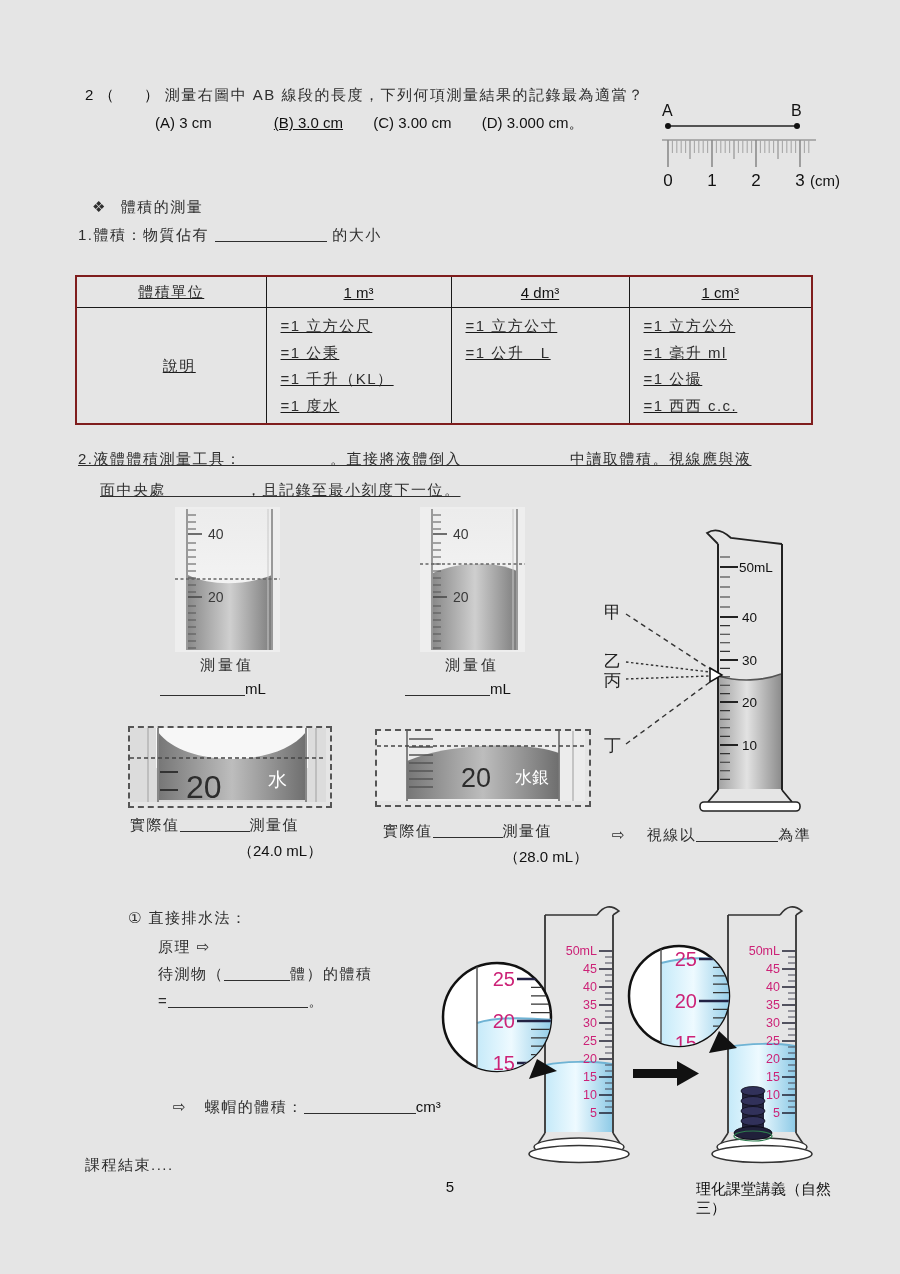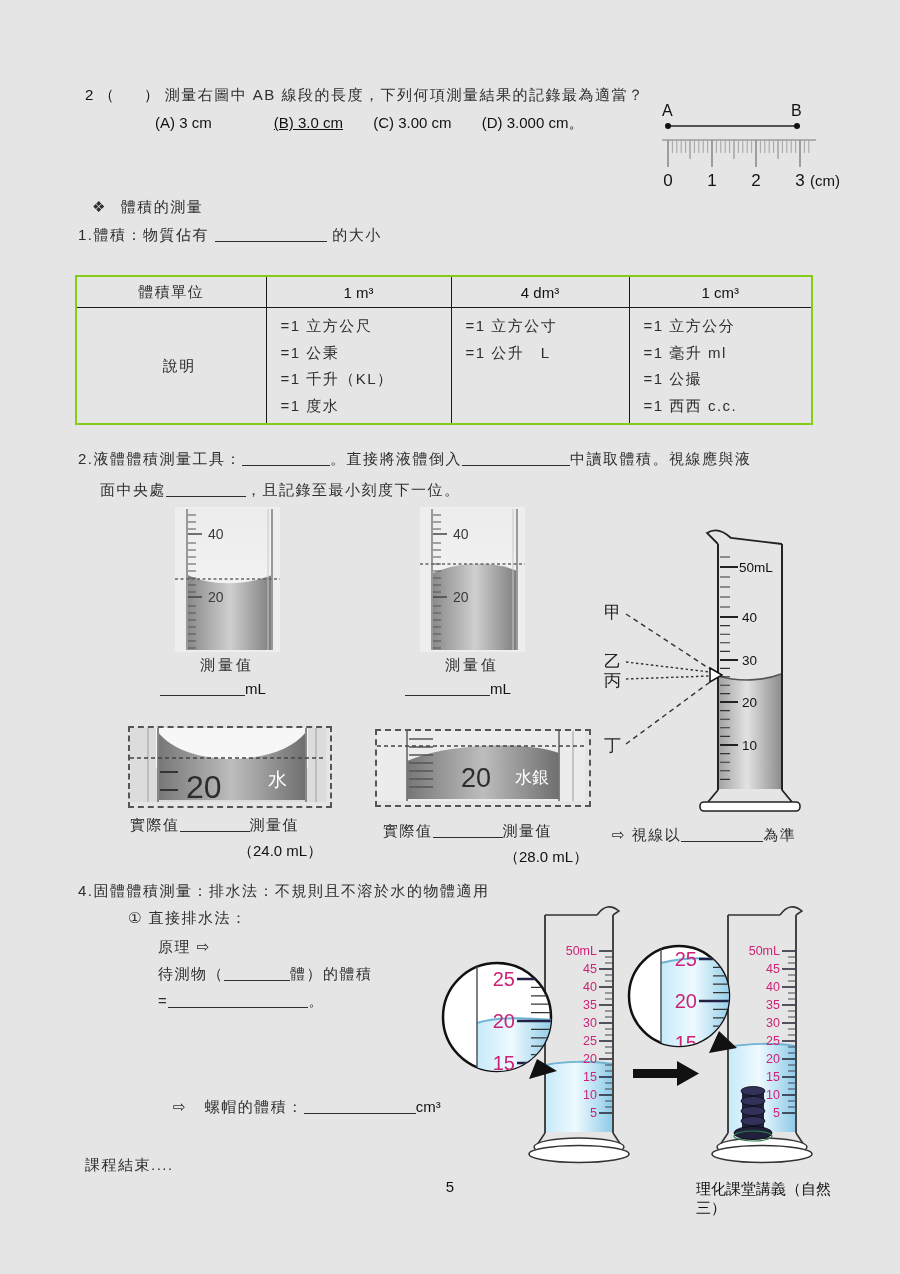--- a/index.html
+++ b/index.html
@@ -4,21 +4,21 @@
 <style>
   html,body{margin:0;padding:0;background:#888;}
   #page{position:relative;width:900px;height:1274px;background:#e5e5e5;overflow:hidden;
         font-family:"Liberation Sans","DejaVu Sans",sans-serif;color:#1a1a1a;font-size:15px;}
   .abs{position:absolute;}
   .hw{color:#2e2e2e;letter-spacing:1.5px;}
   .print{color:#111;letter-spacing:0;}
   .bl{display:inline-block;border-bottom:1.6px solid #2f2f2f;height:14px;vertical-align:-2px;}
   .opt{display:inline-block;}
   
-  table.units{border-collapse:collapse;table-layout:fixed;width:736px;border:2px solid #84cc16;}
+  table.units{border-collapse:collapse;table-layout:fixed;width:736px;border:2px solid #7f1d1d;text-decoration:underline;}
   table.units th, table.units td{border:1.4px solid #1a1a1a;font-weight:normal;vertical-align:top;}
   table.units th{height:28px;text-align:center;vertical-align:middle;}
   table.units td{padding:5px 0 4px 14px;line-height:26.5px;}
   table.units td.rowlabel{text-align:center;vertical-align:middle;padding-left:16px;}
   .dashedbox{position:absolute;border:2px dashed #555;}
   .cap{letter-spacing:3px;}
   .ctr{text-align:center;}
   svg text{font-family:"Liberation Sans","DejaVu Sans",sans-serif;}
 </style>
 </head>
@@ -96,21 +96,21 @@
           <div>=1 立方公分</div>
           <div>=1 毫升 ml</div>
           <div>=1 公撮</div>
           <div>=1 西西 c.c.</div>
         </td>
       </tr>
     </tbody>
       </table>
   </div>
 
-  <div class="abs hw" style="left:78px;top:443px;width:800px;line-height:31px;">
+  <div class="abs hw" style="left:78px;top:443px;width:800px;line-height:31px;text-decoration:underline;">
     <div>
       <span>2.液體體積測量工具：</span><span class="bl" style="width:88px;"></span><span>。直接將液體倒入</span><span class="bl" style="width:108px;"></span><span>中讀取體積。視線應與液</span>
     </div>
     <div style="padding-left:22px;">
       <span>面中央處</span><span class="bl" style="width:80px;"></span><span>，且記錄至最小刻度下一位。</span>
     </div>
   </div>
 
   <svg class="abs" style="left:175px;top:507px;" width="105" height="145" viewBox="0 0 105 145">
     <defs>
@@ -234,24 +234,23 @@
     <text x="6" y="233" font-size="17" fill="#222">丁</text>
     <path d="M28 96 L112 151" stroke="#333" stroke-width="1.4" stroke-dasharray="5,4" fill="none"></path>
     <path d="M28 144 L112 154" stroke="#333" stroke-width="1.4" stroke-dasharray="2.5,2.5" fill="none"></path>
     <path d="M28 161 L112 158" stroke="#333" stroke-width="1.4" stroke-dasharray="2.5,2.5" fill="none"></path>
     <path d="M28 226 L112 164" stroke="#333" stroke-width="1.4" stroke-dasharray="5,4" fill="none"></path>
     <polygon points="112,150 124,157 112,164" fill="#ffffff" stroke="#111" stroke-width="1.5"></polygon>
   </svg>
 
   <div class="abs hw" style="left:612px;top:826px;">
     <span>⇨</span>
-    <span style="margin-left:0;">視線以</span><span class="bl" style="width:82px;"></span><span>為準</span>
-  </div>
-
-  <div class="abs hw" style="left:78px;top:882px;">4.固體體積測量：排水法：不規則且不溶於水的物體適用</div>
+    <span style="margin-left:15px;">視線以</span><span class="bl" style="width:82px;"></span><span>為準</span>
+  </div>
+
   <div class="abs hw" style="left:128px;top:909px;">① 直接排水法：</div>
   <div class="abs hw" style="left:158px;top:938px;">原理 ⇨</div>
   <div class="abs hw" style="left:158px;top:965px;">
     <span>待測物（</span><span class="bl" style="width:66px;"></span><span>體）的體積</span>
   </div>
   <div class="abs hw" style="left:158px;top:992px;">
     <span>=</span><span class="bl" style="width:140px;"></span><span>。</span>
   </div>
 
   <svg class="abs" style="left:433px;top:893px;" width="460" height="278" viewBox="0 0 460 278">

